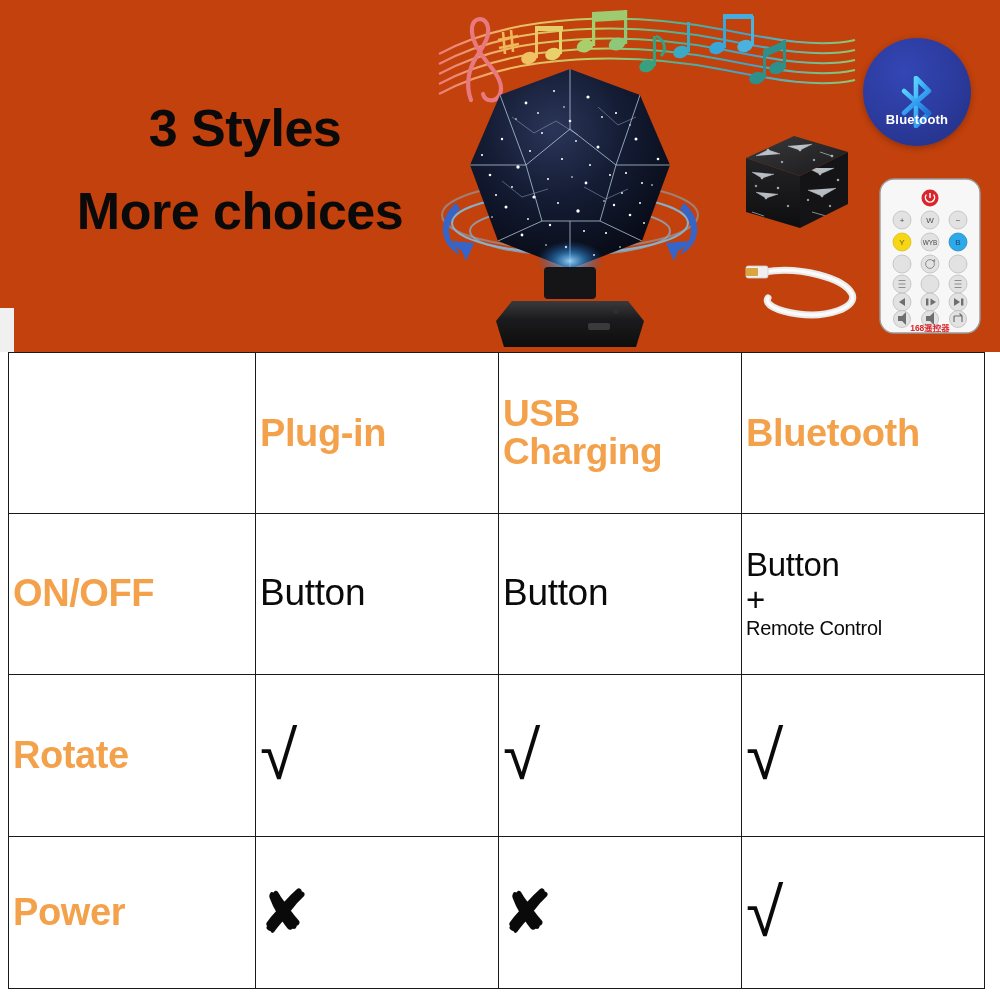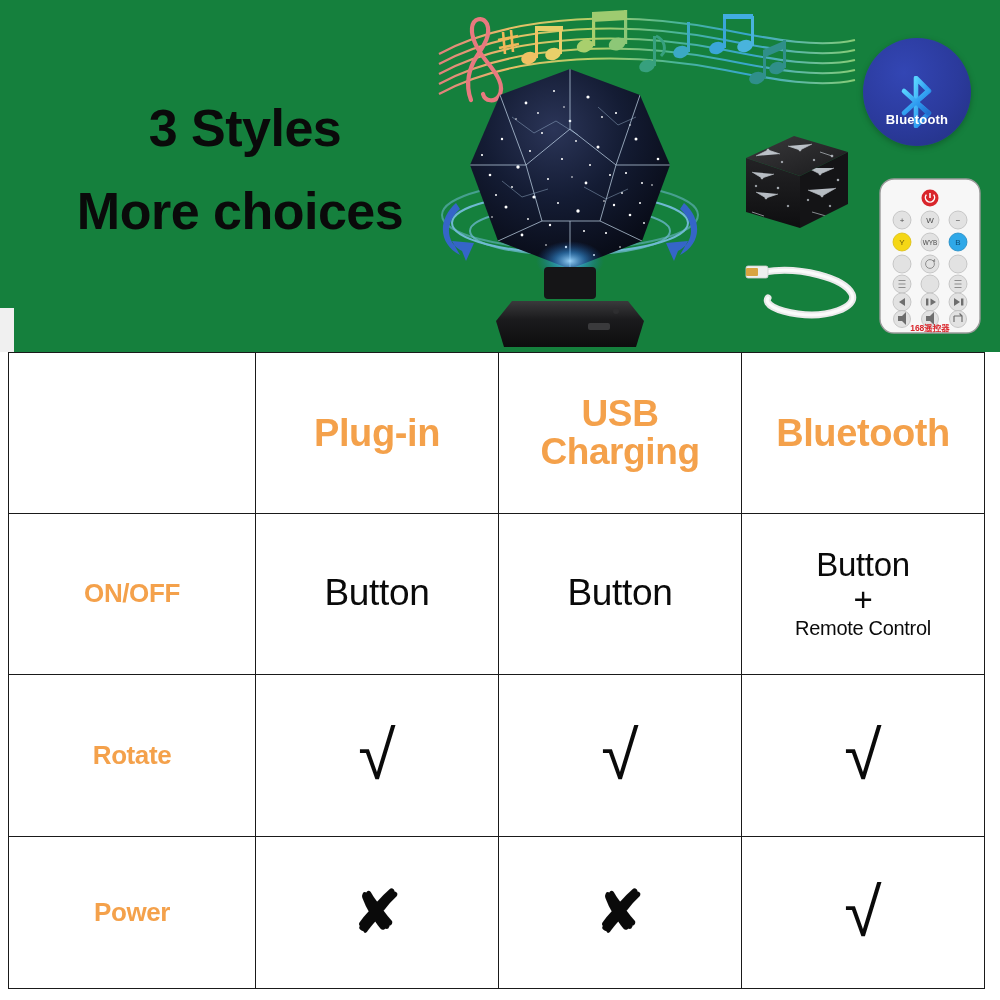--- a/index.html
+++ b/index.html
@@ -5,21 +5,21 @@
   html,body{margin:0;padding:0;}
   body{
     width:1000px;height:1000px;
     background:#ffffff;
     font-family:"Liberation Sans", sans-serif;
     overflow:hidden;position:relative;
   }
   #stage{position:relative;width:1000px;height:1000px;background:#fff;overflow:hidden;}
 
   
-  .hero{position:absolute;left:0;top:0;width:1000px;height:352px;background:#15803d;}
+  .hero{position:absolute;left:0;top:0;width:1000px;height:352px;background:#c2410c;}
 
   .headline{
     position:absolute;left:40px;top:100px;width:400px;
     color:#0a0a0a;font-weight:bold;line-height:1.08;
     letter-spacing:-0.5px;
   }
   .headline .l1{font-size:52px;display:block;text-align:center;padding-left:10px;}
   .headline .l2{font-size:52px;display:block;text-align:center;margin-top:27px;}
 
   
@@ -53,35 +53,35 @@
   
   .remote{position:absolute;left:876px;top:176px;width:108px;height:160px;}
 
   
   .cmp-table{
     position:absolute;left:8px;top:352px;width:977px;height:637px;
     border-collapse:collapse;table-layout:fixed;background:#fff;
   }
   .cmp-table td{
     border:1.6px solid #1a1a1a;
-    text-align:center;vertical-align:middle;
+    vertical-align:middle;
     padding:2px 4px;
   }
   col.c-label{width:247px;}
   col.c-col{width:243px;}
 
   .hdr-row td{height:106px;}
   .hdr{
     color:#f4a14b;font-weight:bold;font-size:38px;line-height:1.0;
     letter-spacing:-.4px;
   }
   .hdr.two{font-size:37px;line-height:1.02;}
 
   .rowlabel{
-    color:#f4a14b;font-weight:bold;font-size:26px;line-height:1.02;
+    color:#f4a14b;font-weight:bold;font-size:38px;line-height:1.02;
     letter-spacing:-.4px;
   }
   .rowlabel.two{font-size:37px;}
 
   .cellval{color:#0a0a0a;font-size:37px;line-height:1.04;letter-spacing:-.3px;}
   .cellval .sm{font-size:20px;display:block;line-height:1.1;}
   .cellval .pl{font-size:33px;display:block;line-height:1.05;}
 
   .mark{font-size:62px;line-height:1;color:#0a0a0a;font-weight:500;}
   .mark.check{font-size:68px;font-weight:400;}

